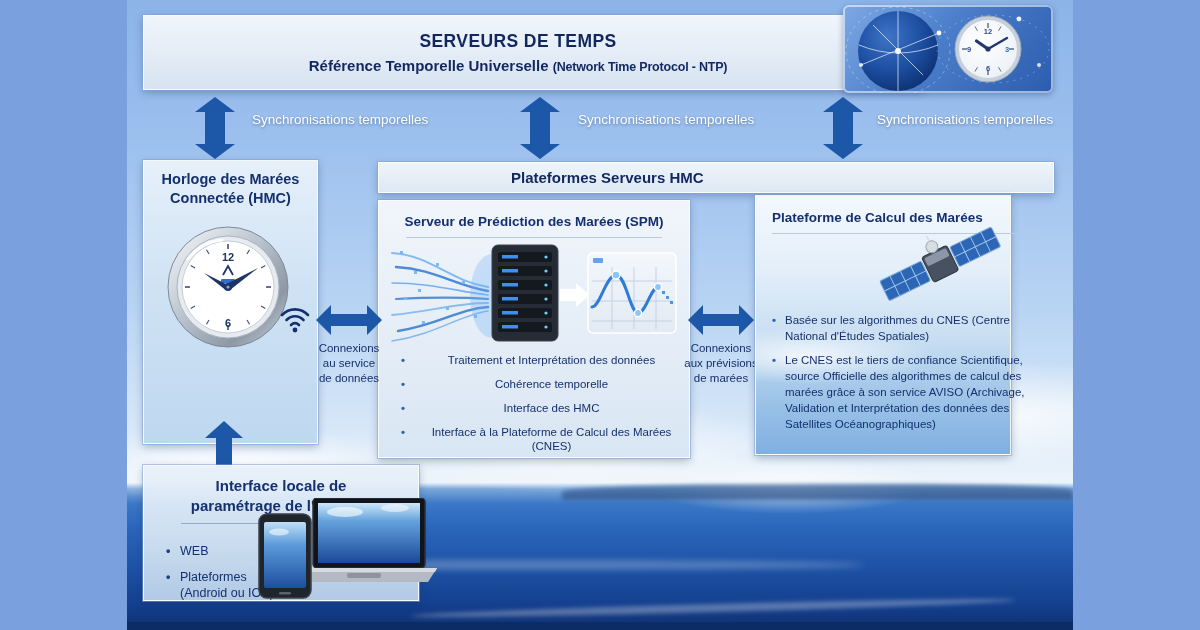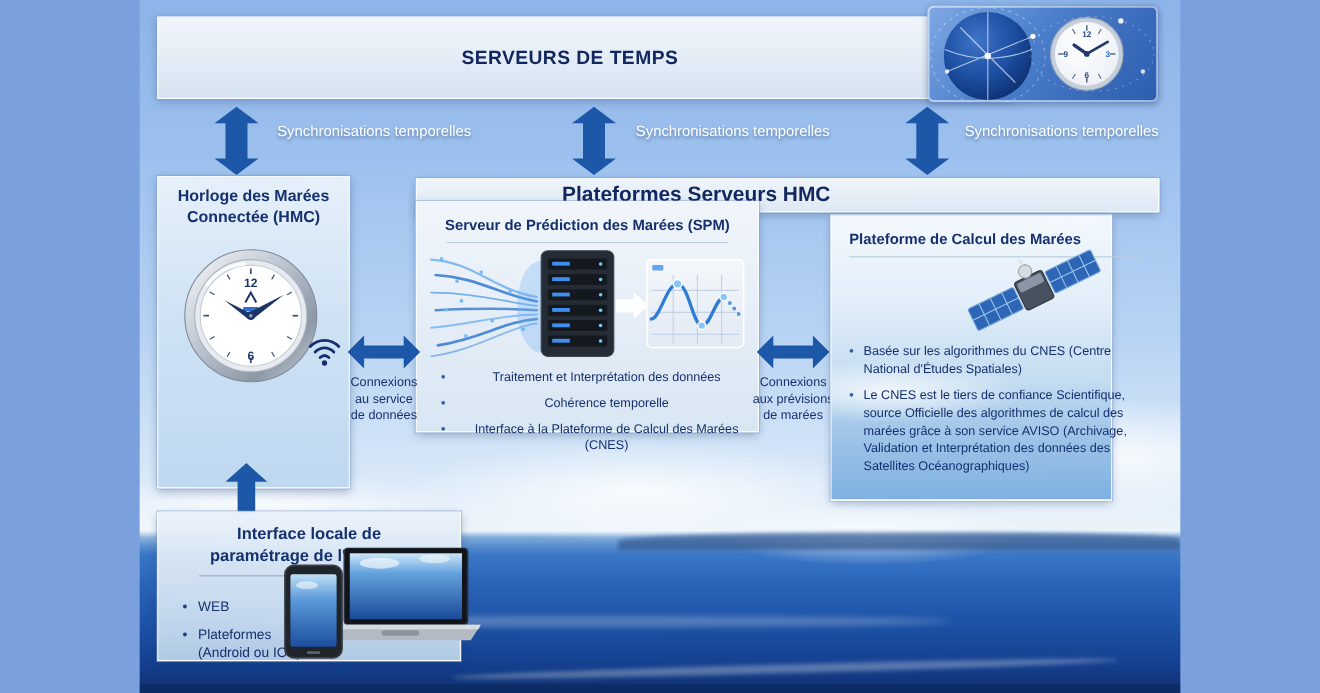--- a/index.html
+++ b/index.html
@@ -68,24 +68,24 @@
   .iface-divider { width:200px; height:1px; background:#93accb; margin:7px auto 8px auto; }
   .iface-bullets { position:absolute; left:22px; top:77px; font-size:12.5px; line-height:16px; }
   .iface-bullets .li { margin-bottom:10px; padding-left:14px; position:relative; }
   .iface-bullets .li::before { content:"•"; position:absolute; left:0; color:#1c3e86; font-weight:bold; }
   .devices { position:absolute; left:128px; top:498px; z-index:5; }
 
   
   .plat-header { left:251px; top:162px; width:676px; height:31px;
     background:linear-gradient(180deg,#eef4fa 0%, #dde9f4 100%);
     display:flex; align-items:center; }
-  .plat-header span { font-size:19px; font-weight:bold; color:#12275f; margin-left:132px; }
-
-  
-  .spm-box { left:251px; top:183px; width:312px; height:210px;
+  .plat-header span { font-size:15px; font-weight:bold; color:#12275f; margin-left:132px; }
+
+  
+  .spm-box { left:251px; top:200px; width:312px; height:258px;
     background:linear-gradient(180deg,#f1f5fb 0%, #e4edf7 55%, #d8e6f3 100%); }
   .spm-title { text-align:center; font-weight:bold; font-size:13.5px; padding-top:13px; }
   .spm-divider { width:256px; height:1px; background:#b9cade; margin:8px auto 0 auto; }
   .spm-art { position:absolute; left:11px; top:40px; }
   .spm-bullets { position:absolute; left:22px; top:152px; font-size:11.5px; line-height:14px;text-align:center; }
   .spm-bullets .li { margin-bottom:10px; padding-left:13px; position:relative; }
   .spm-bullets .li::before { content:"•"; position:absolute; left:0; color:#2a5fae; font-weight:bold; }
 
   
   .h-arrow { position:absolute; width:66px; height:32px; }
@@ -112,20 +112,24 @@
 <body>
 
 <div id="stage">
   <div class="photo">
     <div class="mountains"></div>
     <div class="foam1"></div>
     <div class="foam2"></div>
 
     <div class="panel banner">
       <div class="banner-title">SERVEURS DE TEMPS</div>
+      <div class="banner-sub">
+        <span>Référence Temporelle Universelle</span>
+        <span class="note">(Network Time Protocol - NTP)</span>
+      </div>
     </div>
     <div class="banner-art">
       <svg width="210" height="88" viewBox="0 0 210 88">
         <defs>
           <radialGradient id="globe" cx="38%" cy="32%" r="75%">
             <stop offset="0%" stop-color="#3e74c8"></stop>
               <stop offset="55%" stop-color="#1d4fa2"></stop>
               <stop offset="100%" stop-color="#0c2f70"></stop>
           </radialGradient>
           <radialGradient id="face" cx="40%" cy="35%" r="80%">
@@ -312,20 +316,21 @@
           <g fill="#2e7cd6" opacity=".8">
             <rect x="272" y="50" width="3" height="3"></rect>
               <rect x="276" y="55" width="3" height="3"></rect>
               <rect x="280" y="60" width="3" height="3"></rect>
           </g>
         </g>
       </svg>
       <div class="spm-bullets navy">
         <div class="li">Traitement et Interprétation des données</div>
         <div class="li">Cohérence temporelle</div>
+        <div class="li">Interface des HMC</div>
         <div class="li">Interface à la Plateforme de Calcul des Marées (CNES)</div>
       </div>
     </div>
 
     <svg class="h-arrow" style="left:189px; top:304px;" viewBox="0 0 66 30">
       <polygon points="0,15 15,0 15,9 51,9 51,0 66,15 51,30 51,21 15,21 15,30" fill="#1d57a8"></polygon>
     </svg>
     <div class="conn-label" style="left:185px; top:341px; width:74px;">
       <div>Connexions</div>
       <div>au service</div>

